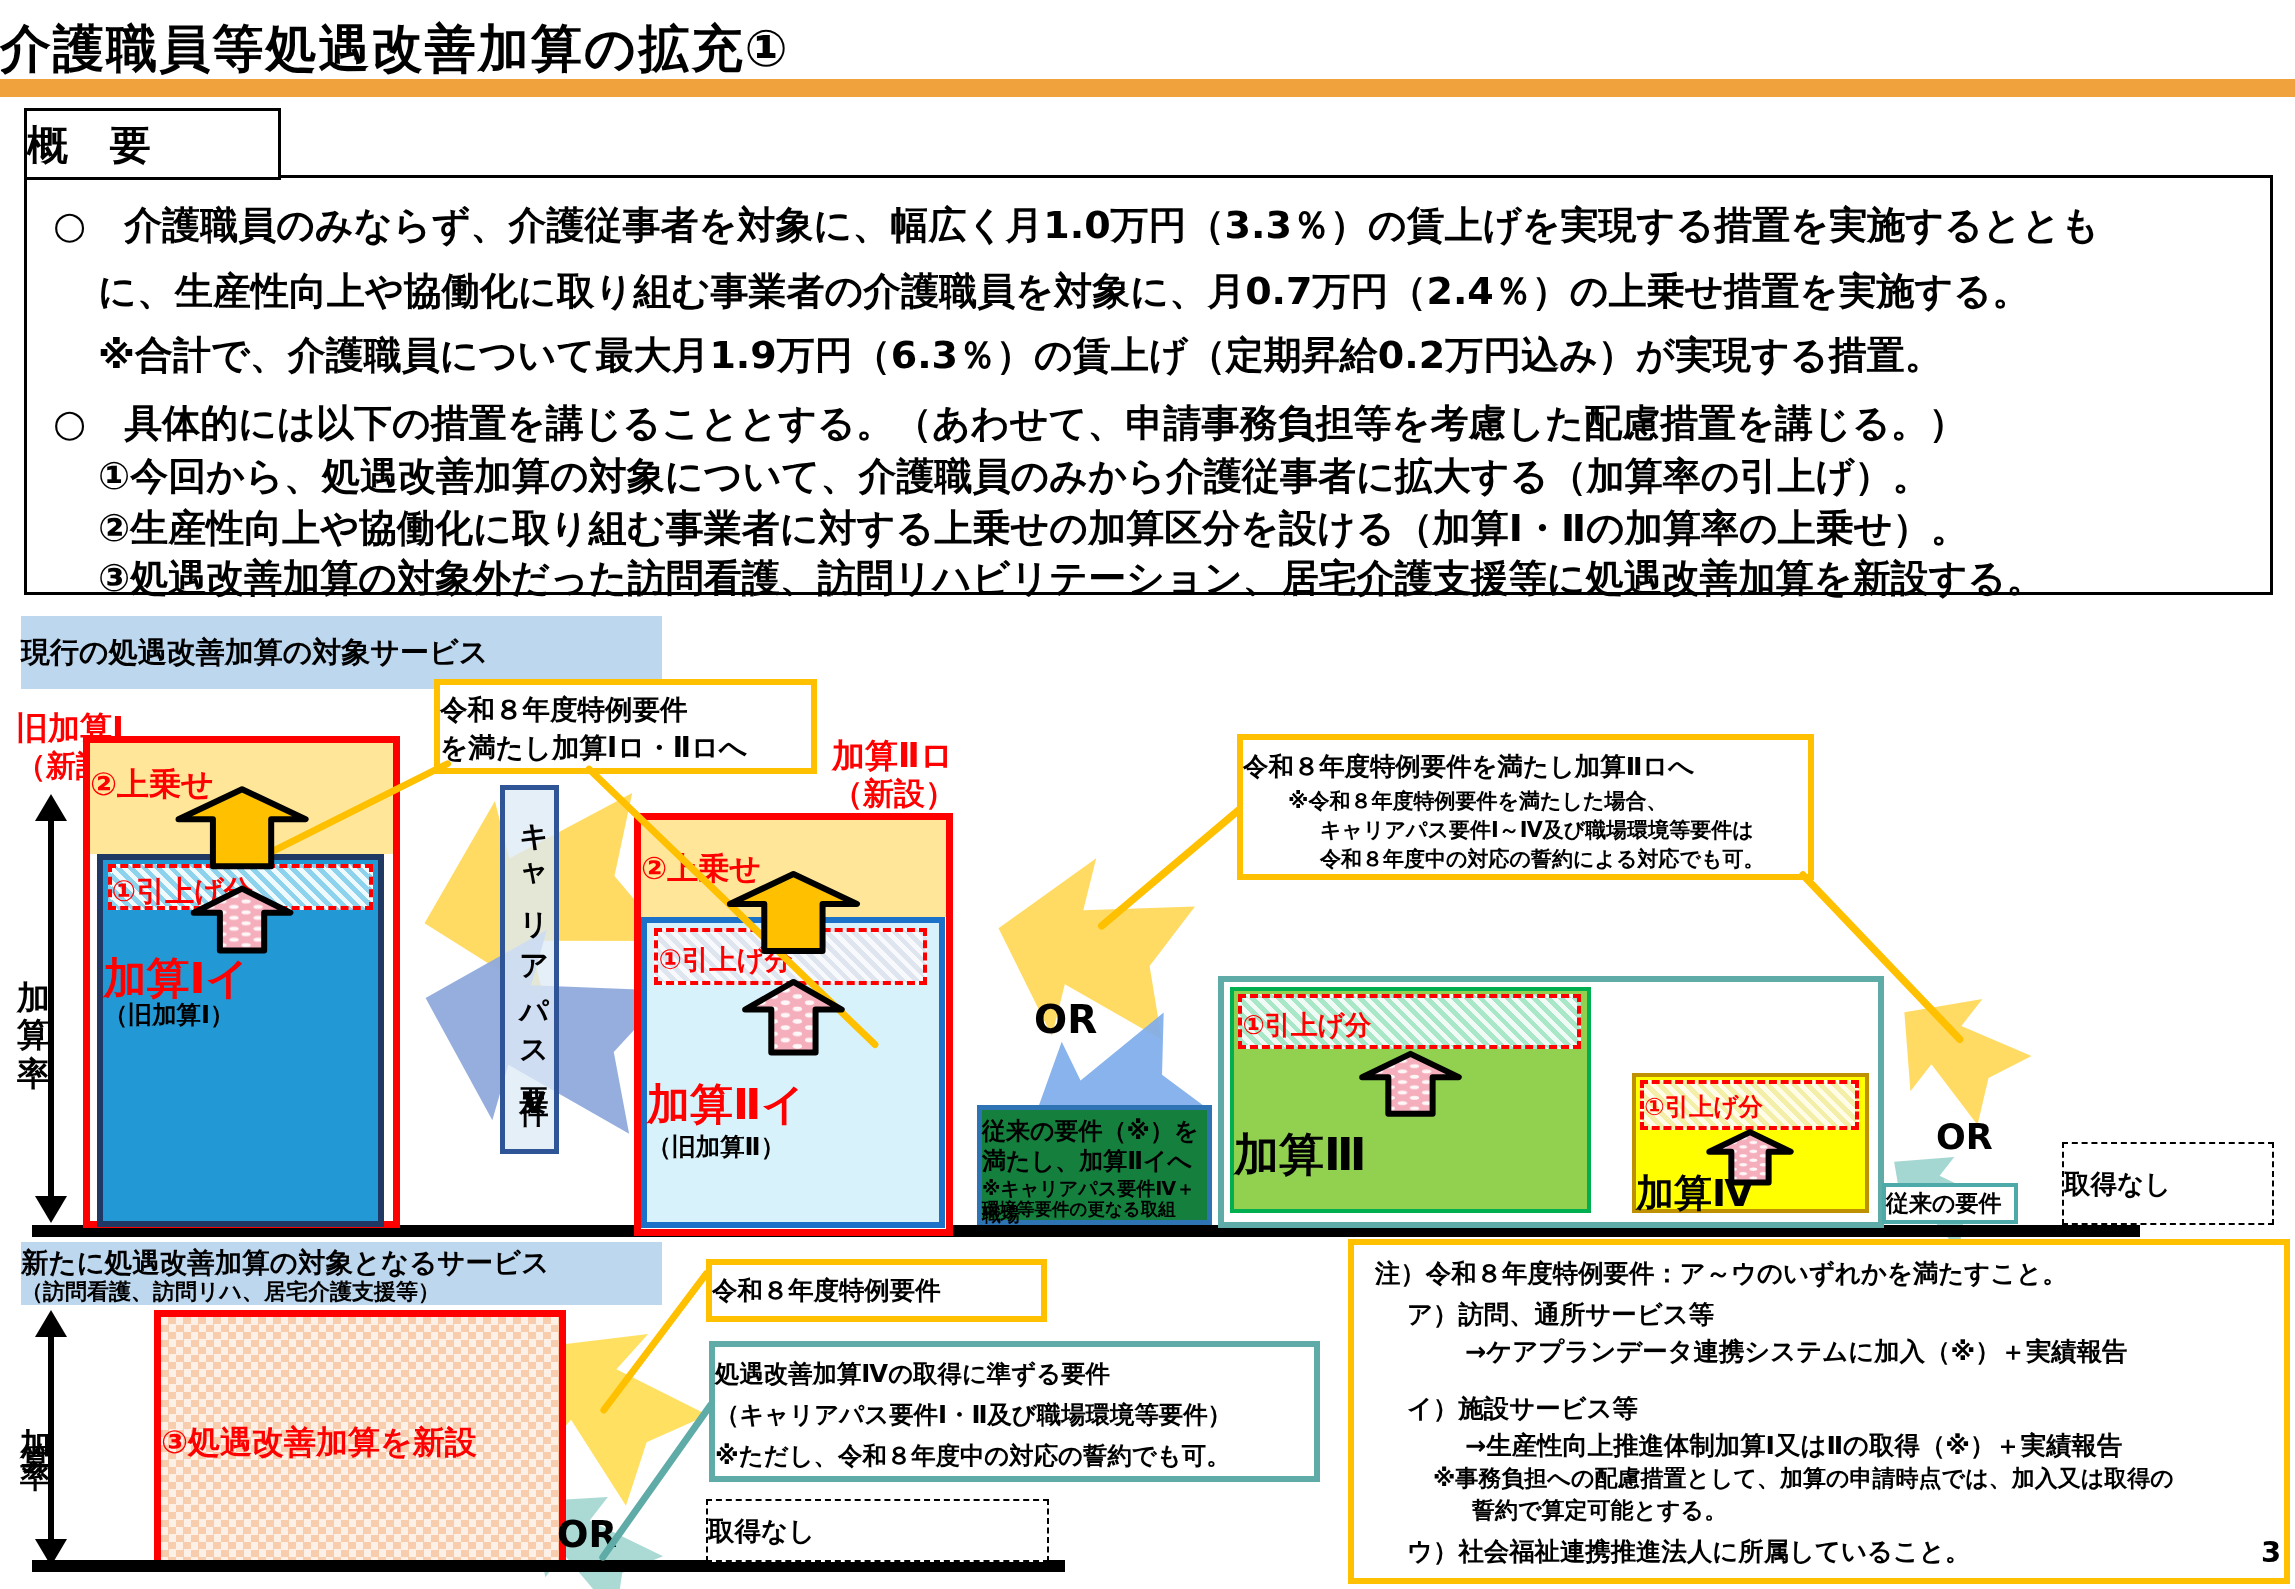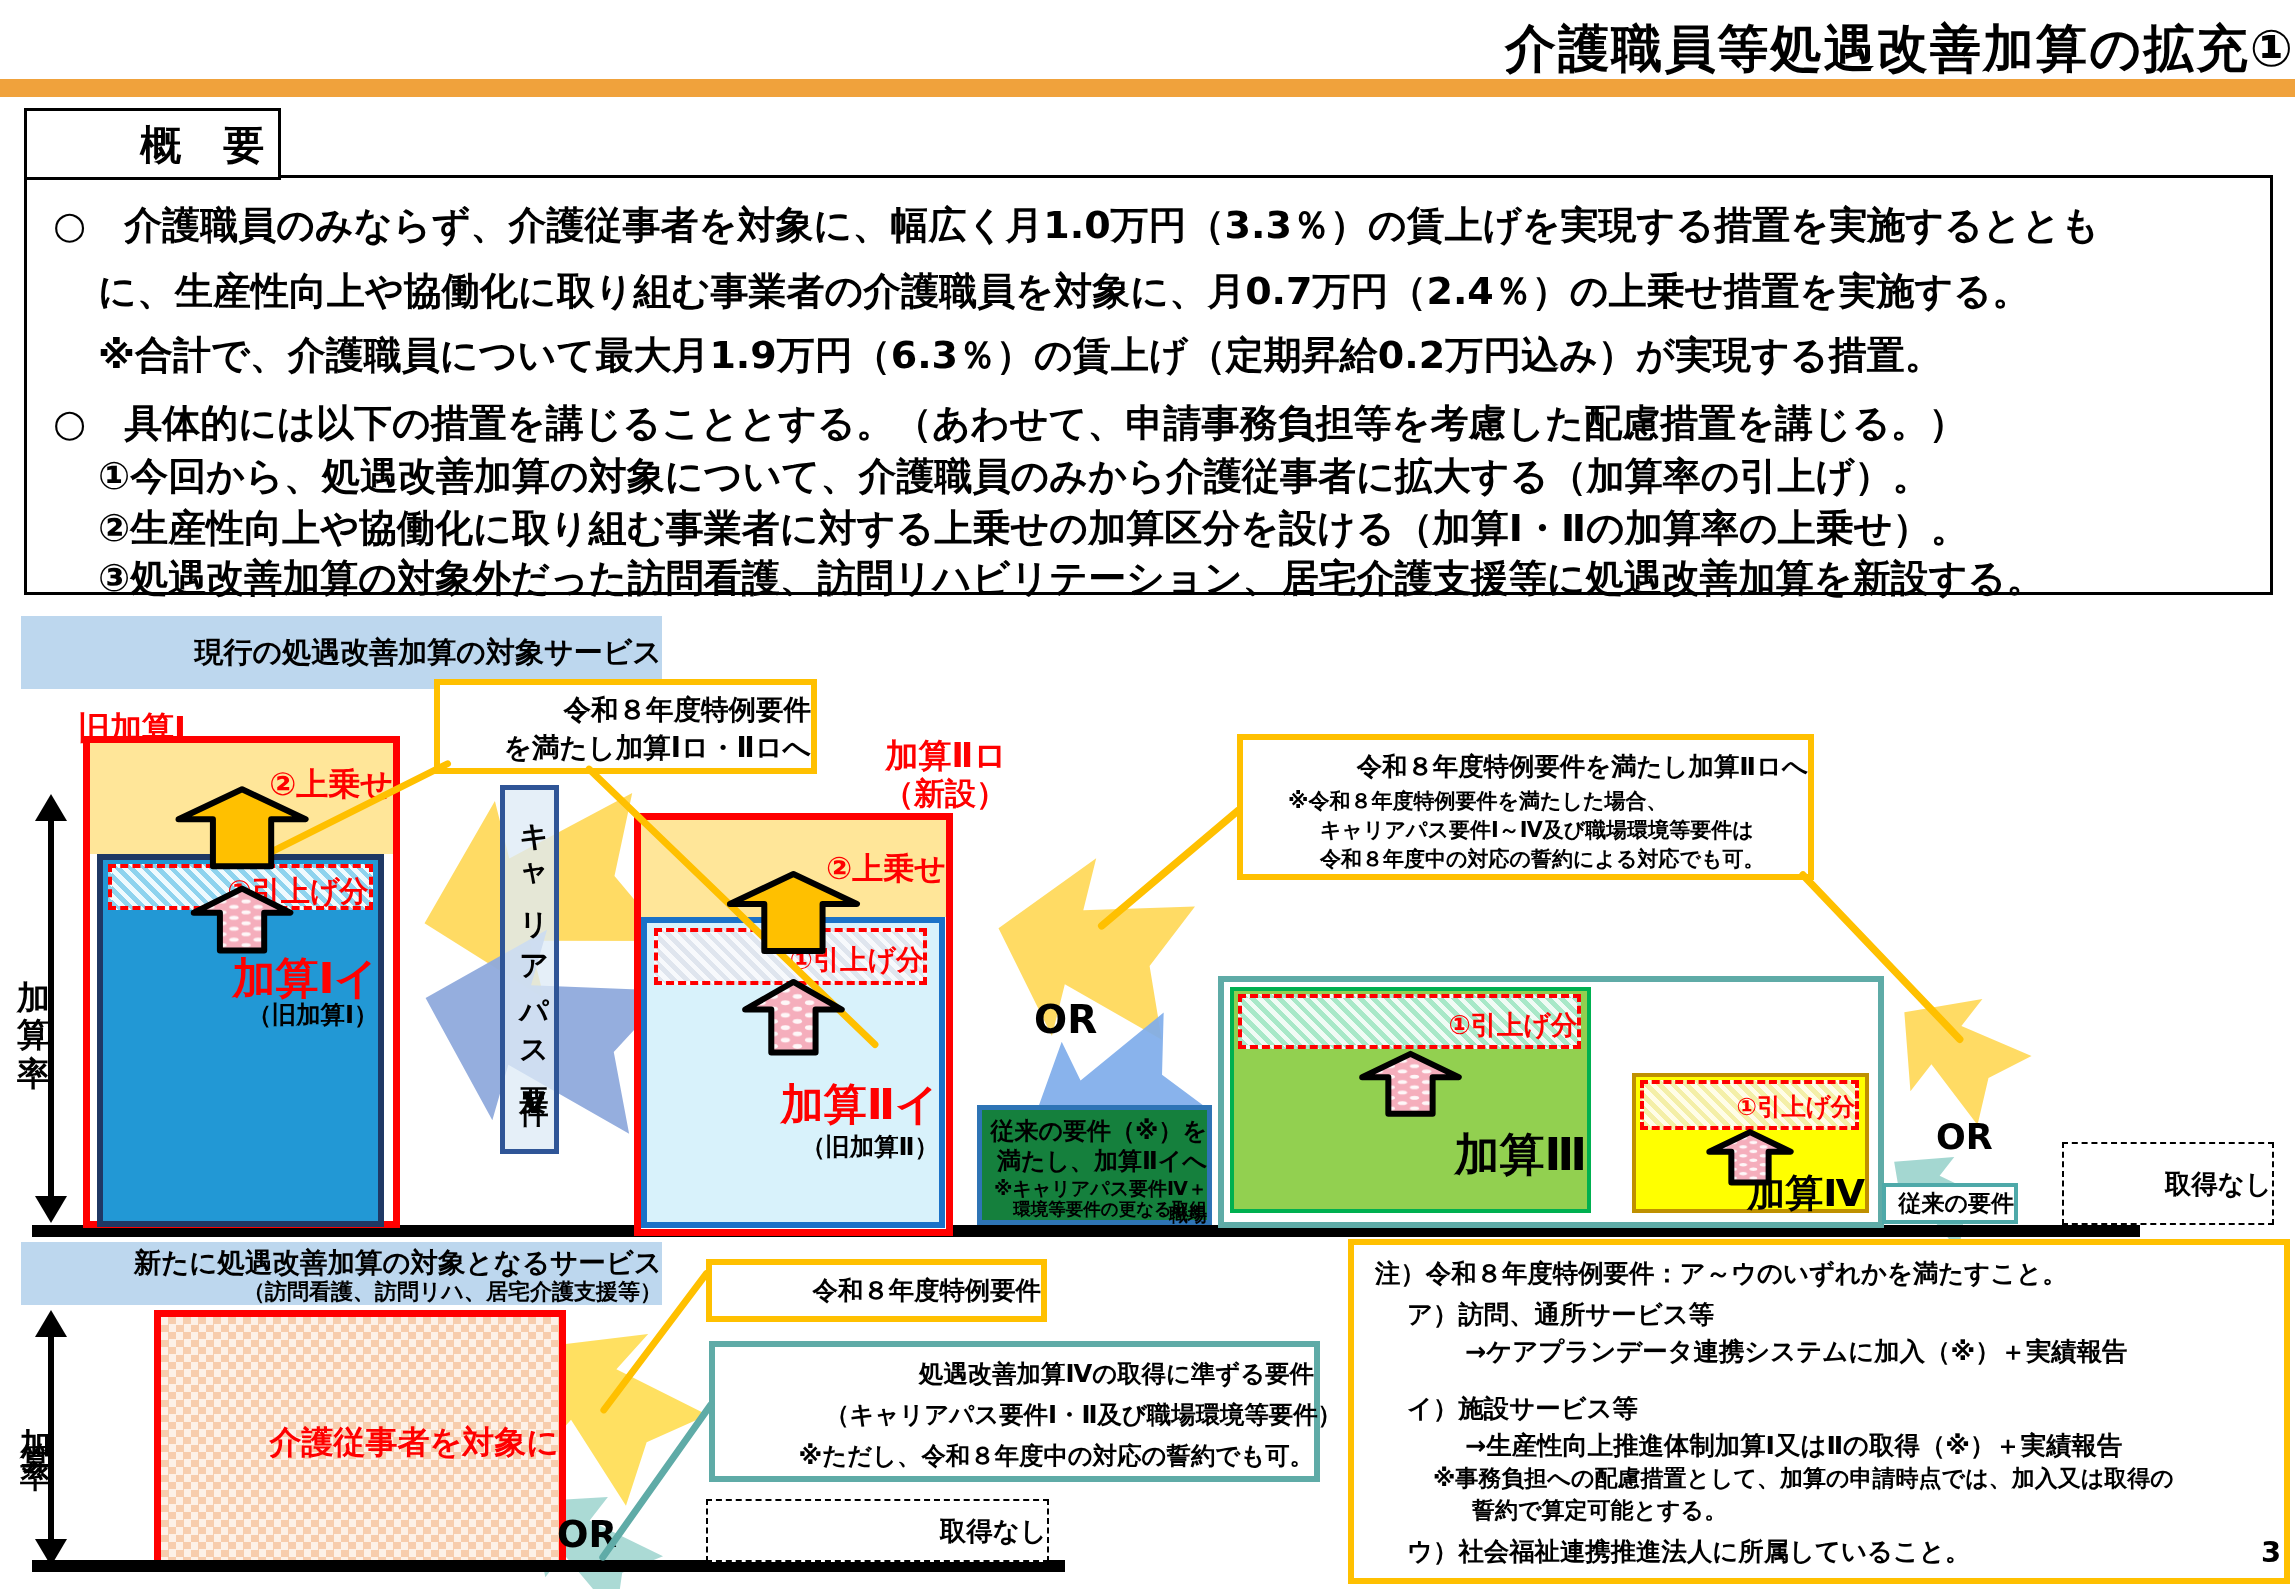--- a/index.html
+++ b/index.html
@@ -1,21 +1,21 @@
 <!DOCTYPE html>
 <html style="font-size:8.5px"><head>
 <meta charset="utf-8">
 <style>
   html,body{margin:0;padding:0;background:#fff;}
   body{width:2295px;height:1589px;position:relative;overflow:hidden;
        font-family:"DejaVu Sans","Liberation Sans",sans-serif;color:#000;}
   .abs{position:absolute;}
   .b{font-weight:bold;}
   .red{color:#f00;}
-  .ctr{text-align:right;}
+  .ctr{text-align:left;}
   .vtext{writing-mode:vertical-rl;text-orientation:upright;}
   .line{white-space:nowrap;font-weight:600;}
   svg.layer{position:absolute;left:0;top:0;pointer-events:none;}
 </style>
 </head>
 <body>
 
 <svg class="layer" width="2295" height="1589" viewBox="0 0 4333 3000">
   <defs>
     <path id="chev" d="M0,50 L42,2 L42,30 L100,14 L84,50 L100,86 L42,70 L42,98 Z"></path>
@@ -141,21 +141,21 @@
   <div class="abs ctr" style="left:0;top:35px;width:641px;font-size:22px;font-weight:600;">（訪問看護、訪問リハ、居宅介護支援等）</div>
 </div>
 
 <div class="abs" style="left:48px;top:1332px;width:6.4px;height:212px;background:#000;"></div>
 <div class="abs" style="left:35px;top:1310px;width:0;height:0;border-left:16px solid transparent;border-right:16px solid transparent;border-bottom:27.5px solid #000;"></div>
 <div class="abs" style="left:35px;top:1539px;width:0;height:0;border-left:16px solid transparent;border-right:16px solid transparent;border-top:27.5px solid #000;"></div>
 <div class="abs vtext b" style="left:15px;top:1403px;height:143px;font-size:31px;letter-spacing:15px;">加算率</div>
 
 <div class="abs" style="left:154px;top:1310px;width:398px;height:243px;border:7.4px solid #f00;
      background:repeating-conic-gradient(#F7CDAD 0% 25%,#FDF1E7 0% 50%) 0 0 / 15px 15px;">
-  <div class="abs ctr b red" style="left:0;top:104px;width:398px;font-size:32px;">介護従事者を対象に</div>
+  <div class="abs ctr b red" style="left:0;top:104px;width:398px;font-size:32px;">③処遇改善加算を新設</div>
 </div>
 
 <div class="abs" style="left:32px;top:1560px;width:1033px;height:11.7px;background:#000;"></div>
 
 <div class="abs ctr" style="left:706px;top:1259px;width:329px;height:51px;border:6.4px solid #FFC000;background:#fff;
      font-size:25.4px;font-weight:600;line-height:51px;z-index:5;">令和８年度特例要件</div>
 
 <div class="abs" style="left:709px;top:1341px;width:599px;height:129px;border:6.4px solid #5FABA7;background:#fff;z-index:5;">
   <div class="abs ctr" style="left:0;top:10.6px;width:599px;font-size:24.4px;font-weight:600;">処遇改善加算Ⅳの取得に準ずる要件</div>
   <div class="abs ctr" style="left:0;top:52px;width:627px;font-size:24.4px;font-weight:600;">（キャリアパス要件Ⅰ・Ⅱ及び職場環境等要件）</div>

